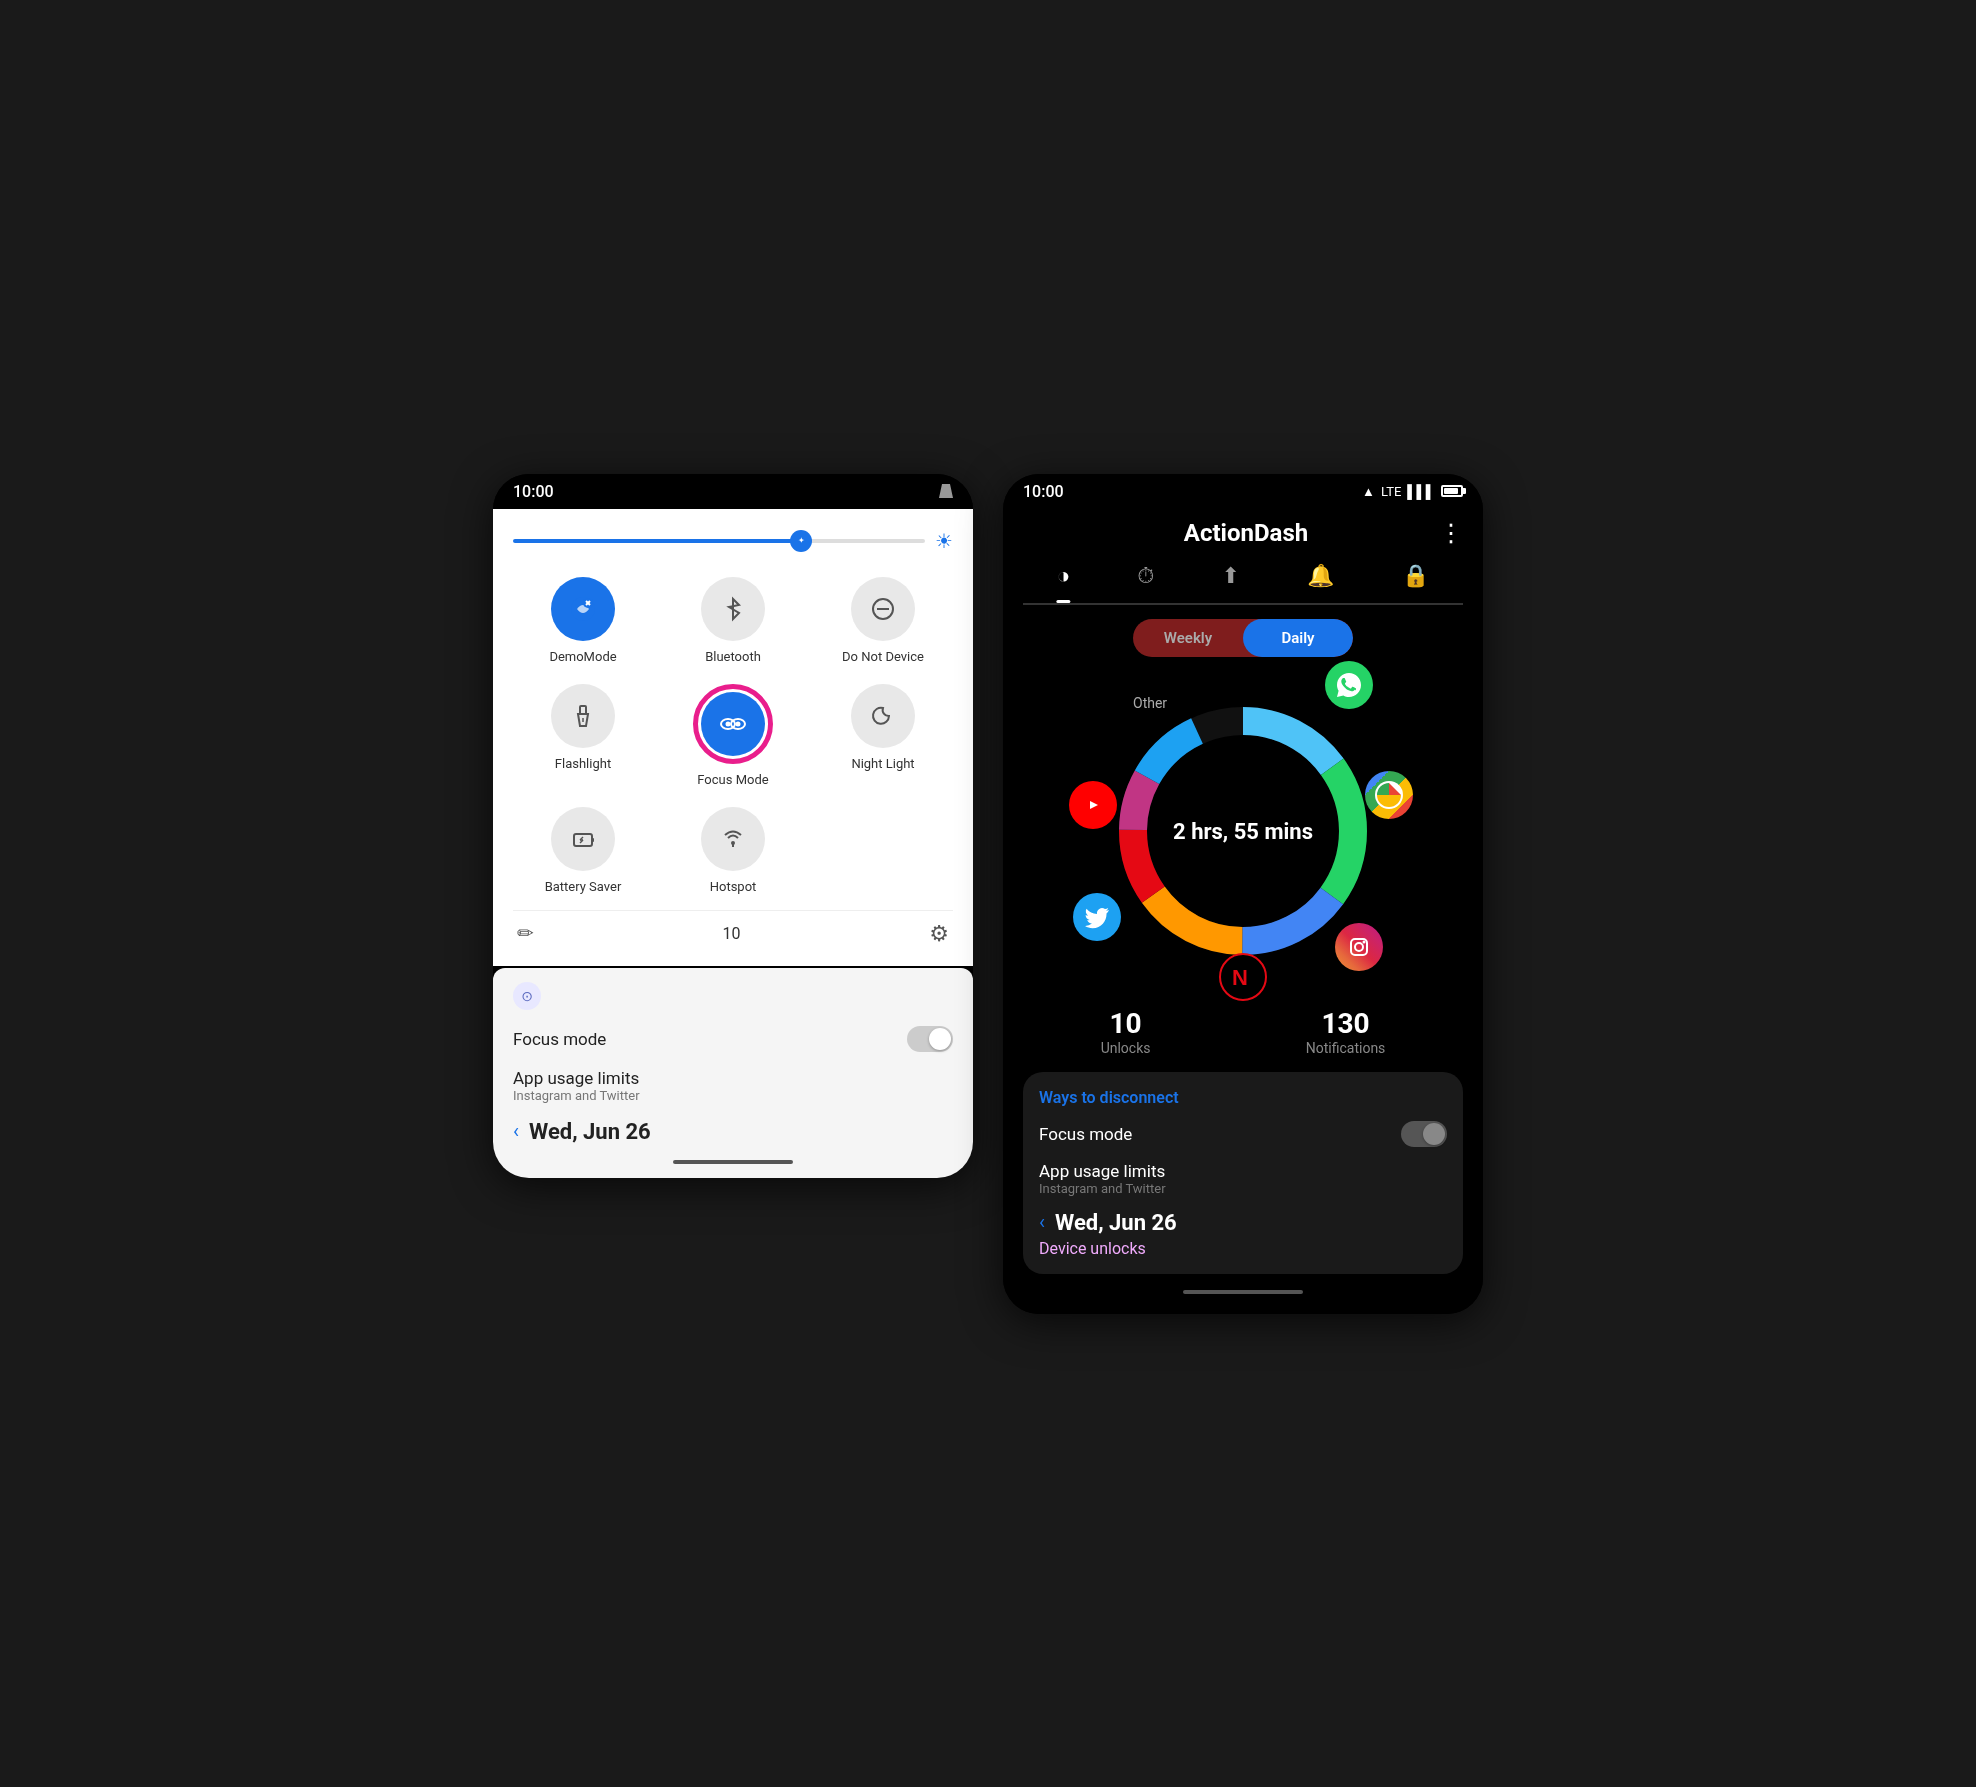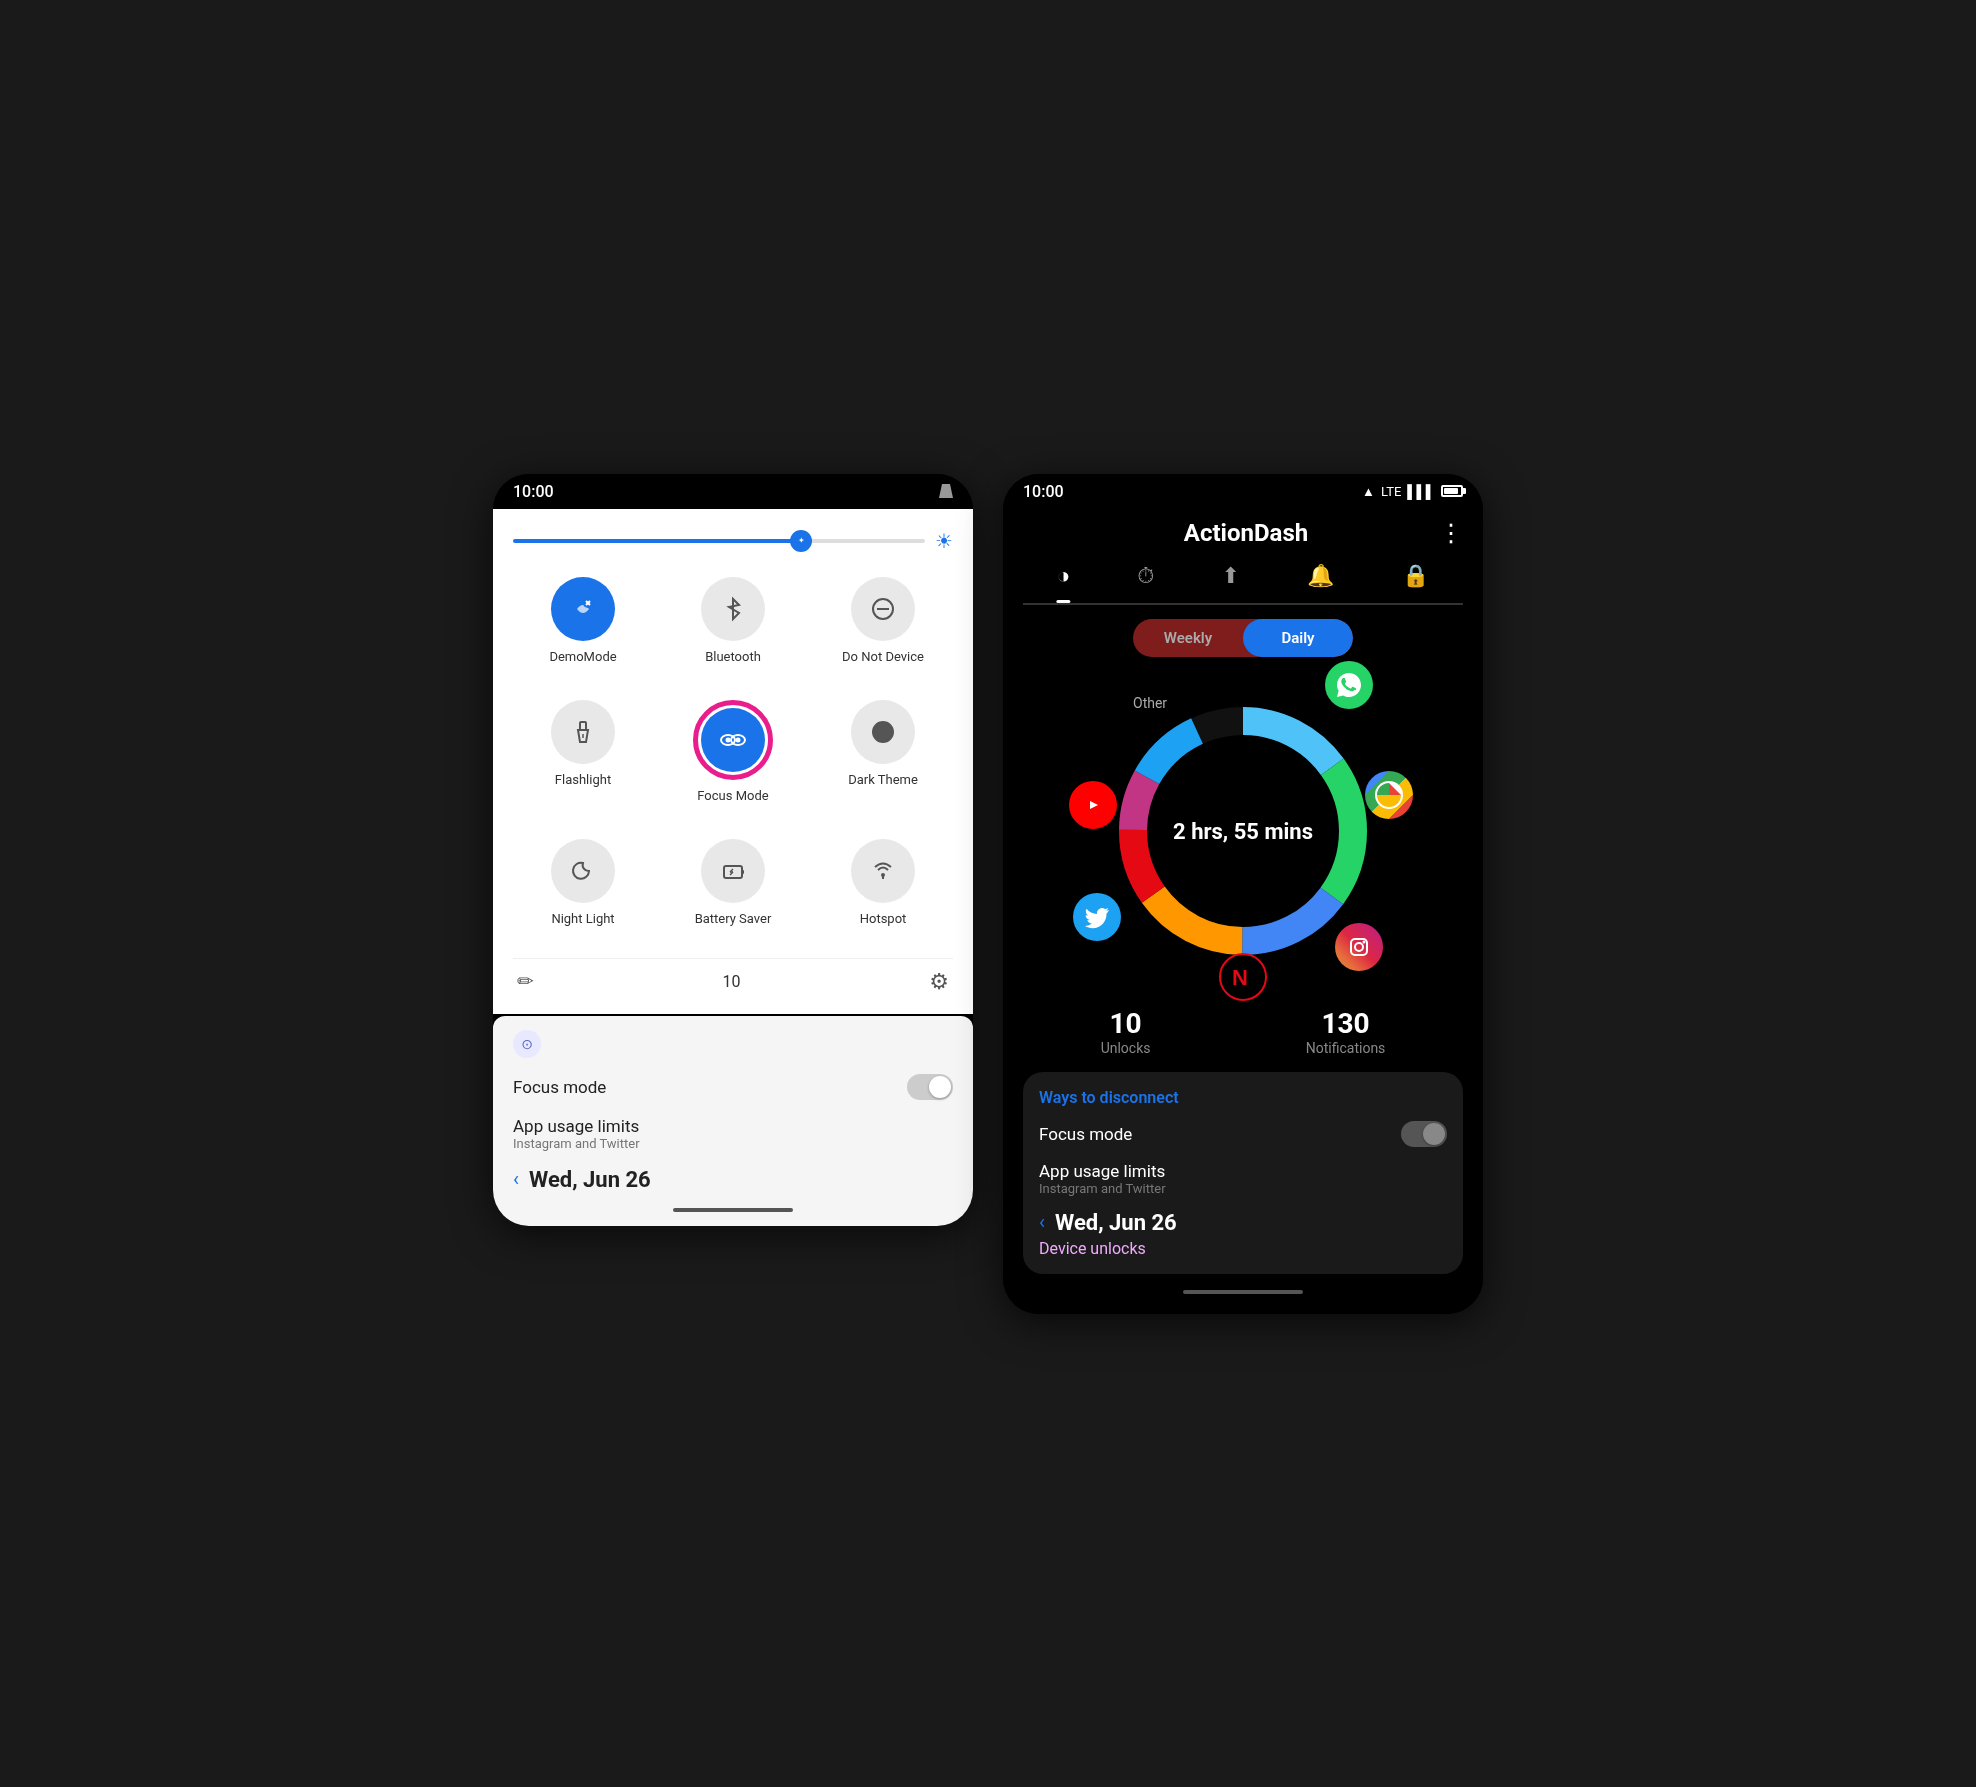--- a/index.html
+++ b/index.html
@@ -85,22 +85,22 @@
     }
     .sun-icon {
       font-size: 20px;
       color: #1a73e8;
     }
 
     
     .tiles-grid {
       display: grid;
       grid-template-columns: repeat(3, 1fr);
-      gap: 36px 10px;
-      margin-bottom: 32px;
+      gap: 20px 10px;
+      margin-bottom: 16px;
     }
     .tile {
       display: flex;
       flex-direction: column;
       align-items: center;
       gap: 8px;
     }
     .tile-icon {
       width: 64px;
       height: 64px;
@@ -584,29 +584,20 @@
                   <circle cx="9" cy="9" r="2.5" fill="white"></circle>
                   <ellipse cx="19" cy="9" rx="7" ry="5" stroke="white" stroke-width="2"></ellipse>
                   <circle cx="19" cy="9" r="2.5" fill="white"></circle>
                 </svg>
               </div>
             </div>
             <span class="tile-label">Focus Mode</span>
           </div>
         </div>
 
-        <div class="tile">
-          <div class="tile-icon">
-            <svg width="28" height="28" viewBox="0 0 28 28" fill="none">
-              <path d="M14 4 A10 10 0 0 1 14 24 A10 10 0 0 1 14 4Z" fill="#555"></path>
-              <path d="M14 4 A10 10 0 0 0 14 24 A10 10 0 0 0 14 4Z" fill="none" stroke="#555" stroke-width="2"></path>
-            </svg>
-          </div>
-          <span class="tile-label">Dark Theme</span>
-        </div>
 
         <div class="tile">
           <div class="tile-icon">
             <svg width="28" height="28" viewBox="0 0 28 28" fill="none">
               <path d="M20 14 A8 8 0 1 1 14 6 A6 6 0 0 0 20 14Z" stroke="#555" stroke-width="2" fill="none"></path>
             </svg>
           </div>
           <span class="tile-label">Night Light</span>
         </div>
 

